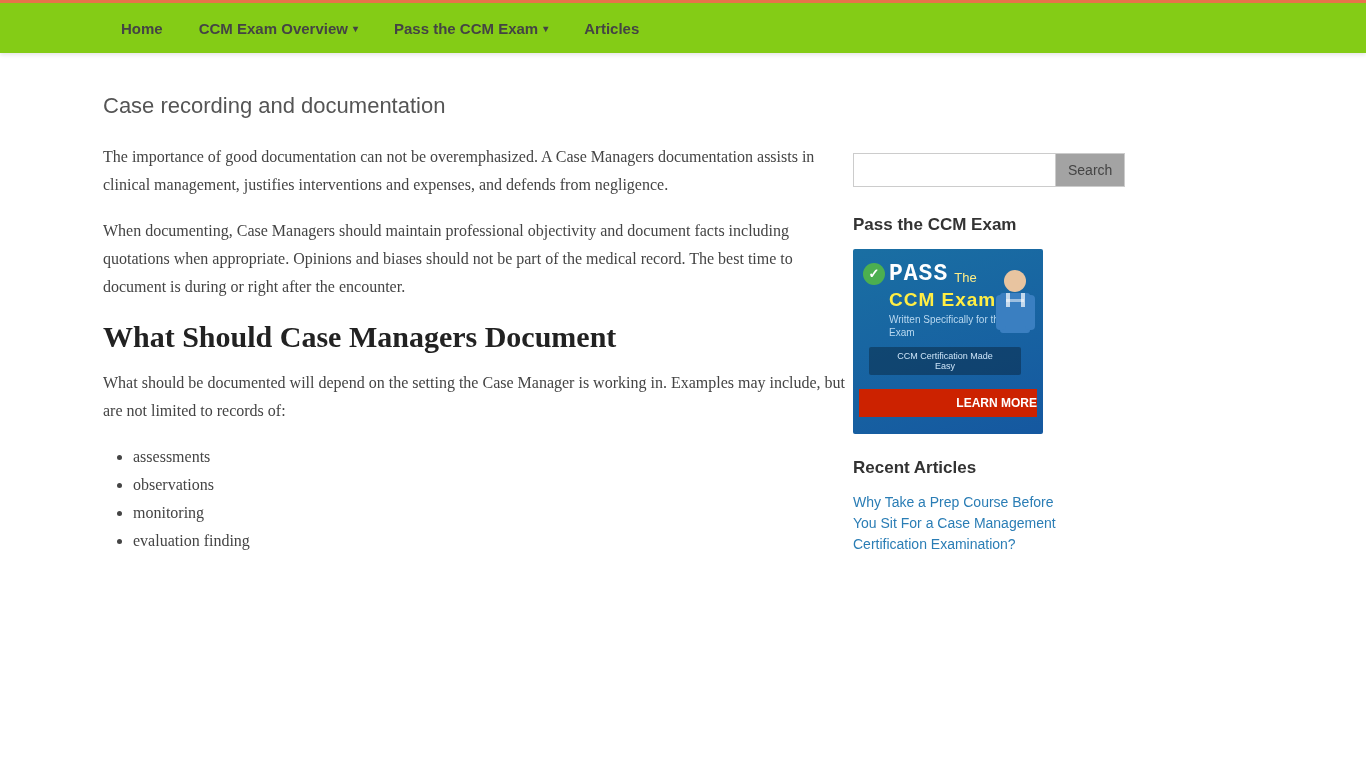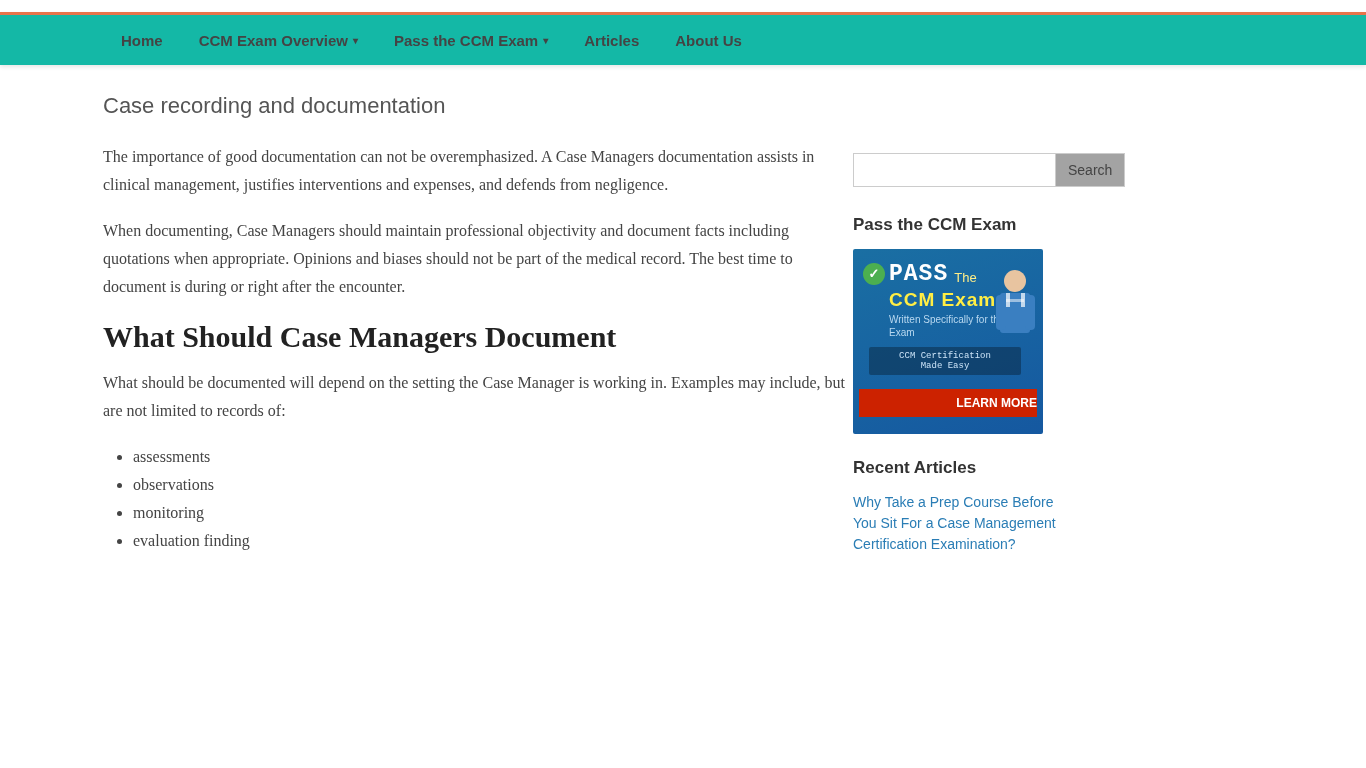--- a/index.html
+++ b/index.html
@@ -1,24 +1,24 @@
 <!DOCTYPE html>
 <html><head>
   <meta charset="utf-8">
   <style>
     * { margin: 0; padding: 0; box-sizing: border-box; }
     body { font-family: 'Georgia', serif; background: #fff; color: #333; font-size: 16px; }
 
     
     nav {
-      background: #14b8a6;
+      background: #84cc16;
       border-top: 3px solid #e8734a;
       box-shadow: 0 2px 4px rgba(0,0,0,0.1);
       position: sticky;
-      top: 12px;
+      top: 0;
       z-index: 100;
     }
     .nav-inner {
       max-width: 1200px;
       margin: 0 auto;
       display: flex;
       align-items: center;
       height: 50px;
       padding: 0 20px;
     }
@@ -228,21 +228,21 @@
       margin-bottom: 8px;
       line-height: 1.3;
     }
     .cert-box {
       background: rgba(0,0,0,0.3);
       margin: 0 12px 6px 6px;
       padding: 4px 18px;
       border-radius: 2px;
       font-size: 9px;
       color: #cce4f8;
-      font-family: Liberation Mono, monospace;
+      font-family: Liberation Sans, sans-serif;
       text-align: center;
     }
     .learn-btn {
       background: #cc2200;
       color: #fff;
       border: none;
       padding: 7px 0;
       font-size: 12px;
       font-weight: bold;
       font-family: 'Arial', sans-serif;
@@ -277,23 +277,20 @@
       </li>
       <li class="nav-item">
         <a href="#">
           <span>Pass the CCM Exam</span>
           <span class="chevron">▾</span>
         </a>
       </li>
       <li class="nav-item">
         <a href="#">Articles</a>
       </li>
-      <li class="nav-item">
-        <a href="#">About Us</a>
-      </li>
     </ul>
   </div>
 </nav>
 
 <div class="page-wrapper">
 
   <main class="main-content">
     <h2 class="page-title">Case recording and documentation</h2>
 
     <div class="article-body">

